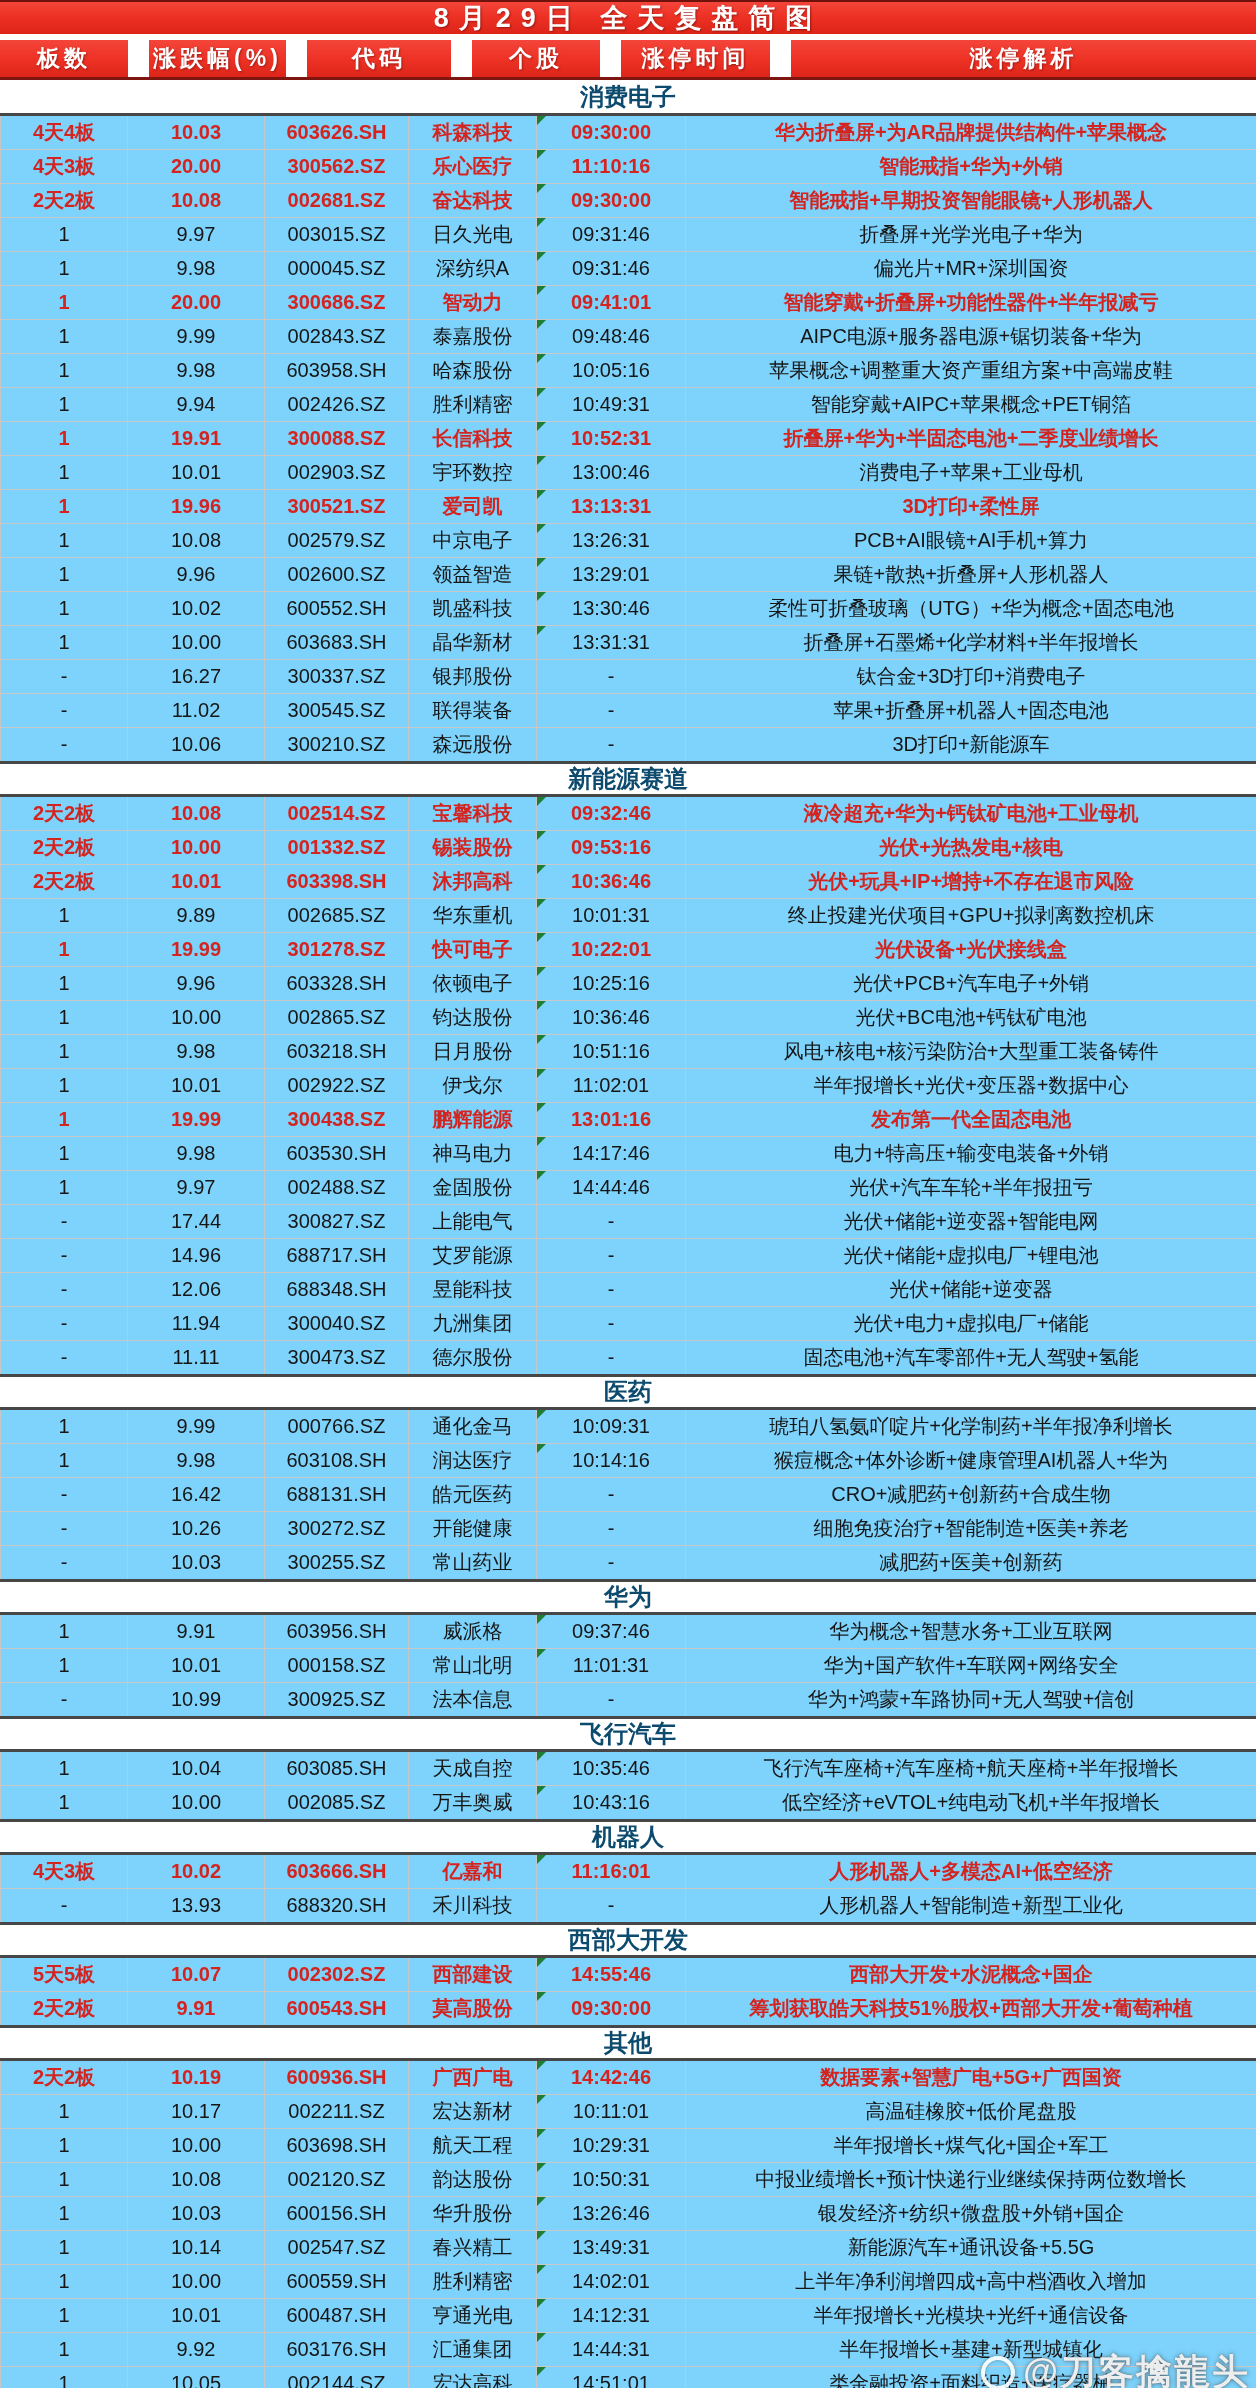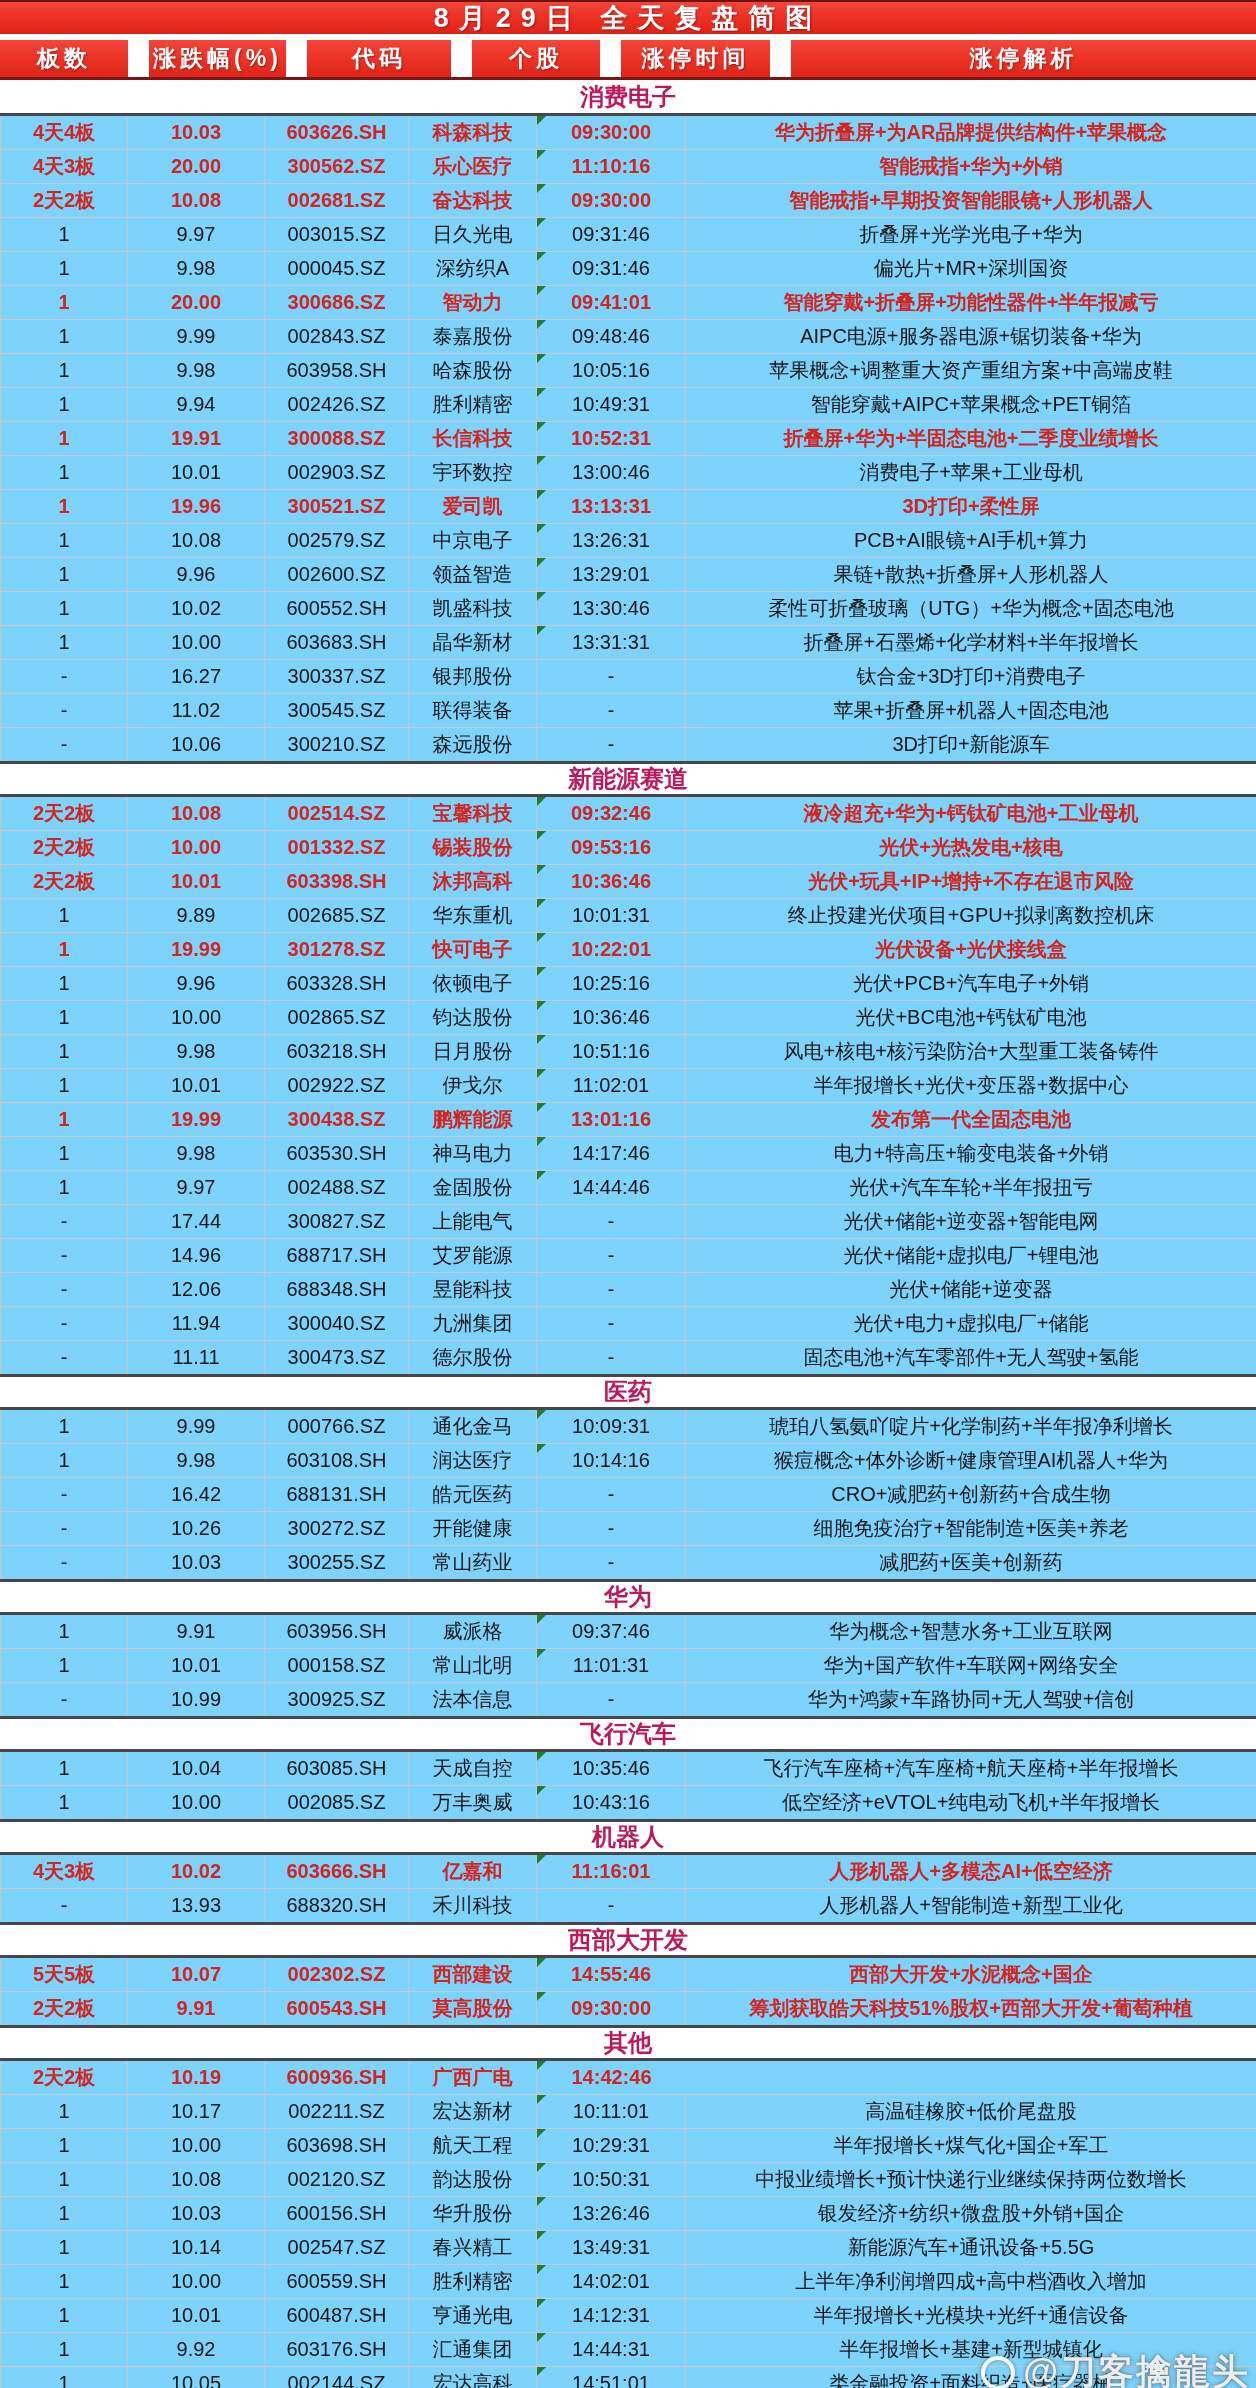--- a/index.html
+++ b/index.html
@@ -30,21 +30,21 @@
     height:37px; display:flex; align-items:center; justify-content:center;
     background:linear-gradient(180deg,#f4453a 0%,#ee3226 50%,#de2519 100%);
     color:#fff; font-size:23px; font-weight:700; letter-spacing:4px;
     text-shadow:1px 1px 2px rgba(90,10,5,.5);
   }
 
   
   .tbody { width:100%; }
   .section-row {
     height:36px; display:flex; align-items:center; justify-content:center;
-    background:#fff; color:#be185d; font-size:24px; font-weight:700;
+    background:#fff; color:#0c4a6e; font-size:24px; font-weight:700;
     border-bottom:3px solid #474747;
   }
   .section-row + .row { border-top:none; }
   .row {
     display:grid; grid-template-columns:128px 137px 144px 128px 149px 1fr;
     min-height:34px; border-bottom:1px solid #c9c9c9; background:#7dd3fc;
   }
   .row:last-child { border-bottom:1px solid #c9c9c9; }
   .row + .section-row { border-top:3px solid #474747; margin-top:-1px; }
   .cell {
@@ -498,20 +498,21 @@
         <div class="cell c-time marked">09:30:00</div>
         <div class="cell c-reason">筹划获取皓天科技51%股权+西部大开发+葡萄种植</div>
       </div>
       <div class="section-row">其他</div>
       <div class="row hot">
         <div class="cell c-boards">2天2板</div>
         <div class="cell c-pct">10.19</div>
         <div class="cell c-code">600936.SH</div>
         <div class="cell c-stock">广西广电</div>
         <div class="cell c-time marked">14:42:46</div>
+        <div class="cell c-reason">数据要素+智慧广电+5G+广西国资</div>
       </div>
       <div class="row">
         <div class="cell c-boards">1</div>
         <div class="cell c-pct">10.17</div>
         <div class="cell c-code">002211.SZ</div>
         <div class="cell c-stock">宏达新材</div>
         <div class="cell c-time marked">10:11:01</div>
         <div class="cell c-reason">高温硅橡胶+低价尾盘股</div>
       </div>
       <div class="row">

